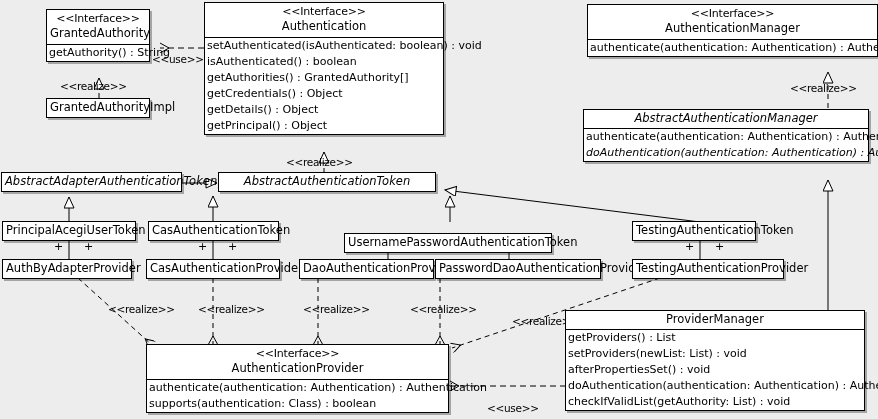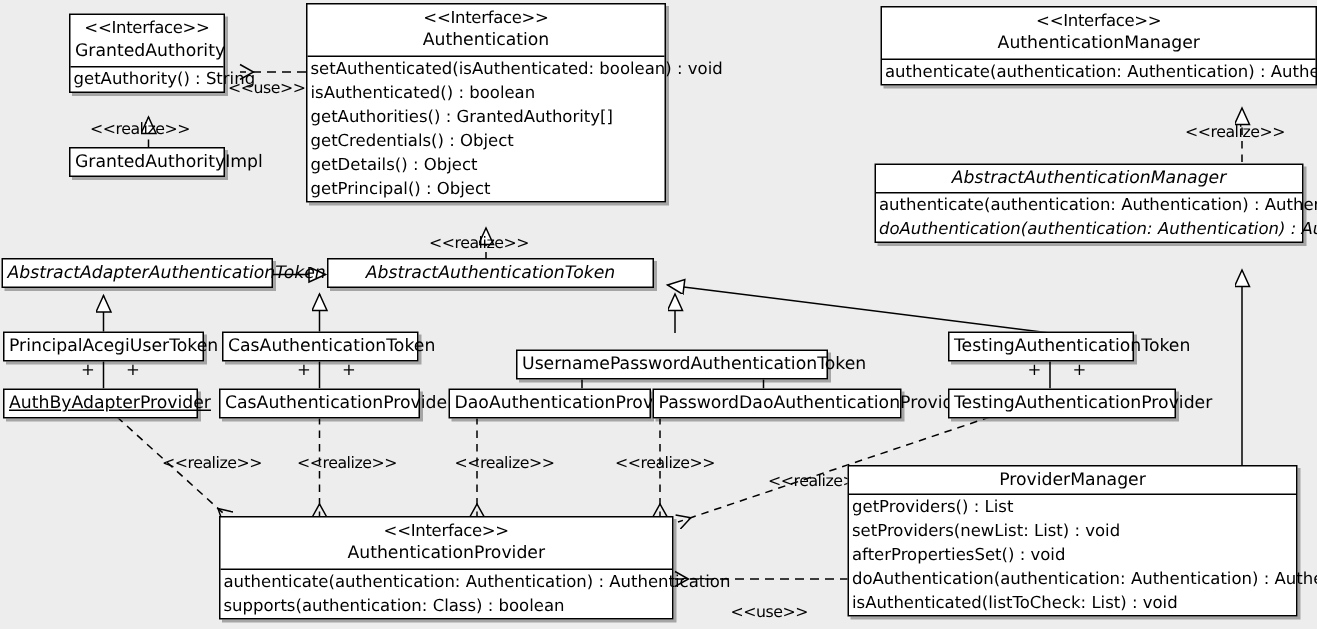--- a/index.html
+++ b/index.html
@@ -259,21 +259,21 @@
       <span class="cname">UsernamePasswordAuthenticationToken</span>
     </div>
   </div>
 
   <div class="uml-box" style="left:632px; top:221px; width:124px;">
     <div class="uml-head compact">
       <span class="cname">TestingAuthenticationToken</span>
     </div>
   </div>
 
-  <div class="uml-box" style="left:2px; top:259px; width:130px;text-decoration:underline;">
+  <div class="uml-box" style="left:2px; top:259px; width:130px;">
     <div class="uml-head compact">
       <span class="cname">AuthByAdapterProvider</span>
     </div>
   </div>
 
   <div class="uml-box" style="left:146px; top:259px; width:134px;">
     <div class="uml-head compact">
       <span class="cname">CasAuthenticationProvider</span>
     </div>
   </div>
@@ -309,17 +309,17 @@
 
   <div class="uml-box" style="left:565px; top:310px; width:300px;">
     <div class="uml-head compact">
       <span class="cname">ProviderManager</span>
     </div>
     <div class="uml-members">
       <div class="member">getProviders() : List</div>
       <div class="member">setProviders(newList: List) : void</div>
       <div class="member">afterPropertiesSet() : void</div>
       <div class="member">doAuthentication(authentication: Authentication) : Authentication</div>
-      <div class="member">isAuthenticated(listToCheck: List) : void</div>
+      <div class="member">checkIfValidList(getAuthority: List) : void</div>
     </div>
   </div>
 
 </div>
 
 </body></html>

